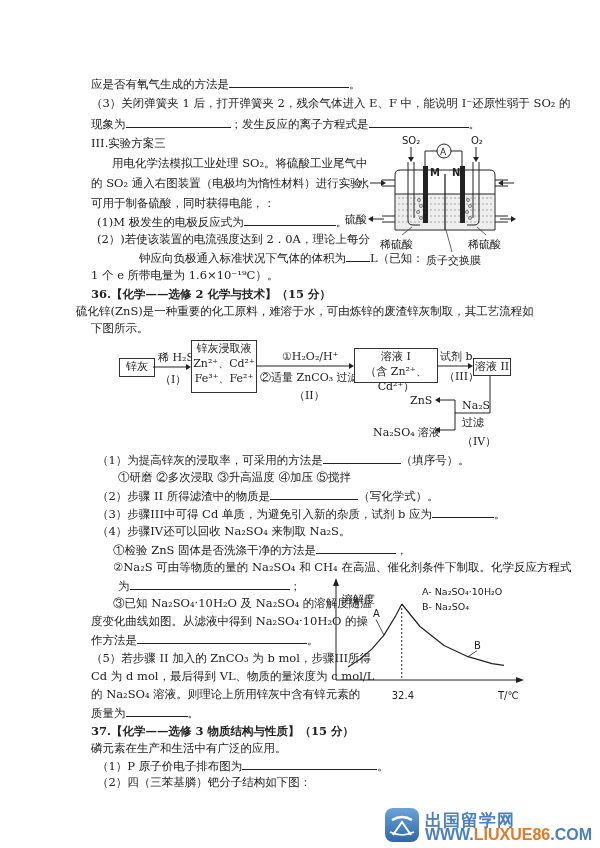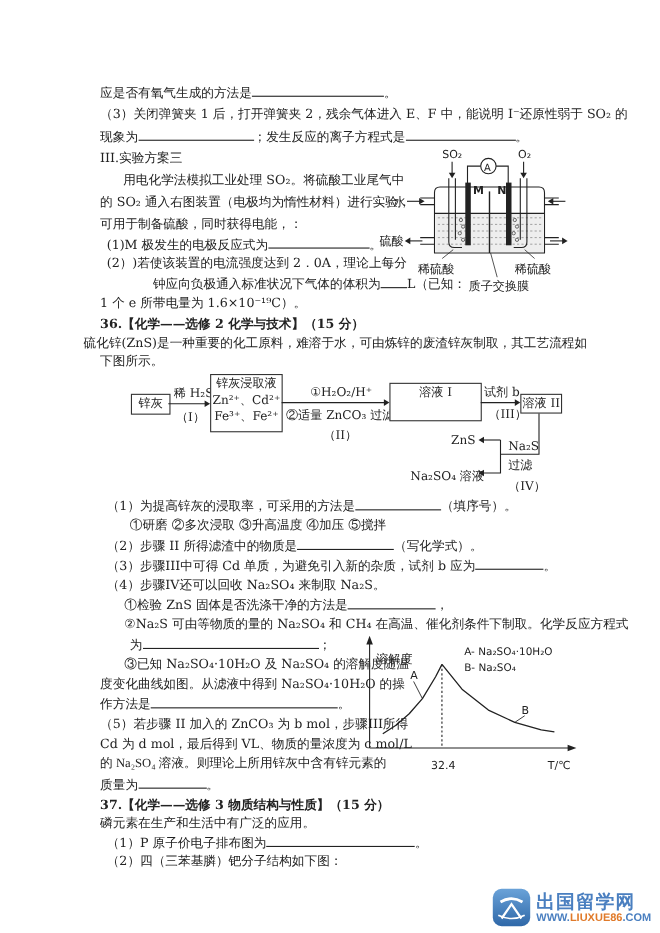--- a/index.html
+++ b/index.html
@@ -7,21 +7,21 @@
          font-family:"DejaVu Serif", serif; color:#222; }
   .ln { position:absolute; font-size:11.5px; line-height:15px; white-space:nowrap; }
   .blank { display:inline-block; border-bottom:1px solid #222; height:11px; vertical-align:baseline; }
   .bold { font-weight:bold; }
   svg text { font-family:"DejaVu Sans", sans-serif; fill:#222; }
   .box { position:absolute; border:1.2px solid #333; background:#fff; text-align:center; font-size:11px; line-height:15px; }
   .flabel { position:absolute; font-size:11px; line-height:13px; white-space:nowrap; }
   .logo { position:absolute; right:8px; bottom:6px; display:flex; align-items:center; gap:6px; }
   .logo-mark { width:34px; height:34px; border-radius:8px; background:linear-gradient(180deg,#6aa2d8,#2f68a8); position:relative; }
   .logo-cn { font-family:"DejaVu Sans", sans-serif; font-weight:bold; font-size:17px; color:#4a7fc0; letter-spacing:1px; line-height:18px; }
-  .logo-url { font-family:"Liberation Sans", sans-serif; font-weight:bold; font-size:10px; color:#4a7fc0; line-height:11px; }
+  .logo-url { font-family:"Liberation Sans", sans-serif; font-weight:bold; font-size:16px; color:#4a7fc0; line-height:11px; }
   .logo-url span { color:#e07a2a; }
 </style>
 </head>
 <body>
 
 <div class="ln" style="left:91px;top:76px;">
   <span>应是否有氧气生成的方法是</span><span class="blank" style="width:120px;"></span><span>。</span>
 </div>
 <div class="ln" style="left:91px;top:96px;">（3）关闭弹簧夹 1 后，打开弹簧夹 2，残余气体进入 E、F 中，能说明 I⁻还原性弱于 SO₂ 的</div>
 <div class="ln" style="left:91px;top:116px;">
@@ -123,20 +123,21 @@
   <div class="box" style="left:191px;top:340px;width:64px;height:51px;text-align:center;">
     <div>锌灰浸取液</div>
     <div>Zn²⁺、Cd²⁺</div>
     <div>Fe³⁺、Fe²⁺</div>
   </div>
   <div class="flabel" style="left:282px;top:350px;">①H₂O₂/H⁺</div>
   <div class="flabel" style="left:260px;top:371px;">②适量 ZnCO₃  过滤</div>
   <div class="flabel" style="left:294px;top:389px;">（II）</div>
   <div class="box" style="left:354px;top:348px;width:82px;height:33px;">
     <div>溶液 I</div>
+    <div>（含 Zn²⁺、Cd²⁺）</div>
   </div>
   <div class="flabel" style="left:440px;top:350px;">试剂 b</div>
   <div class="flabel" style="left:444px;top:370px;">（III）</div>
   <div class="box" style="left:473px;top:358px;width:36px;height:16px;">溶液 II</div>
   <div class="flabel" style="left:410px;top:394px;">ZnS</div>
   <div class="flabel" style="left:462px;top:399px;">Na₂S</div>
   <div class="flabel" style="left:462px;top:416px;">过滤</div>
   <div class="flabel" style="left:462px;top:435px;">（IV）</div>
   <div class="flabel" style="left:373px;top:426px;">Na₂SO₄ 溶液</div>
   <svg style="position:absolute;left:0;top:0;" width="600" height="460">
@@ -172,21 +173,21 @@
 <div class="ln" style="left:118px;top:578px;">
   <span>为</span><span class="blank" style="width:160px;"></span><span>；</span>
 </div>
 <div class="ln" style="left:113px;top:596px;">③已知 Na₂SO₄·10H₂O 及 Na₂SO₄ 的溶解度随温</div>
 <div class="ln" style="left:91px;top:614px;">度变化曲线如图。从滤液中得到 Na₂SO₄·10H₂O 的操</div>
 <div class="ln" style="left:91px;top:632px;">
   <span>作方法是</span><span class="blank" style="width:170px;"></span><span>。</span>
 </div>
 <div class="ln" style="left:91px;top:651px;">（5）若步骤 II 加入的 ZnCO₃ 为 b mol，步骤III所得</div>
 <div class="ln" style="left:91px;top:669px;">Cd 为 d mol，最后得到 VL、物质的量浓度为 c mol/L</div>
-<div class="ln" style="left:91px;top:687px;font-family:Liberation Serif, serif;">的 Na₂SO₄ 溶液。则理论上所用锌灰中含有锌元素的</div>
+<div class="ln" style="left:91px;top:687px;">的 Na₂SO₄ 溶液。则理论上所用锌灰中含有锌元素的</div>
 <div class="ln" style="left:91px;top:705px;">
   <span>质量为</span><span class="blank" style="width:62px;"></span><span>。</span>
 </div>
 
 <svg id="sol-chart" style="position:absolute;left:330px;top:575px;" width="200" height="130">
   <line x1="6" y1="105" x2="6" y2="8" stroke="#222"></line>
   <polygon points="3,11 6,3 9,11" fill="#222"></polygon>
   <line x1="6" y1="105" x2="190" y2="105" stroke="#222"></line>
   <polygon points="186,102 194,105 186,108" fill="#222"></polygon>
   <text x="12" y="28" font-size="11">溶解度</text>

